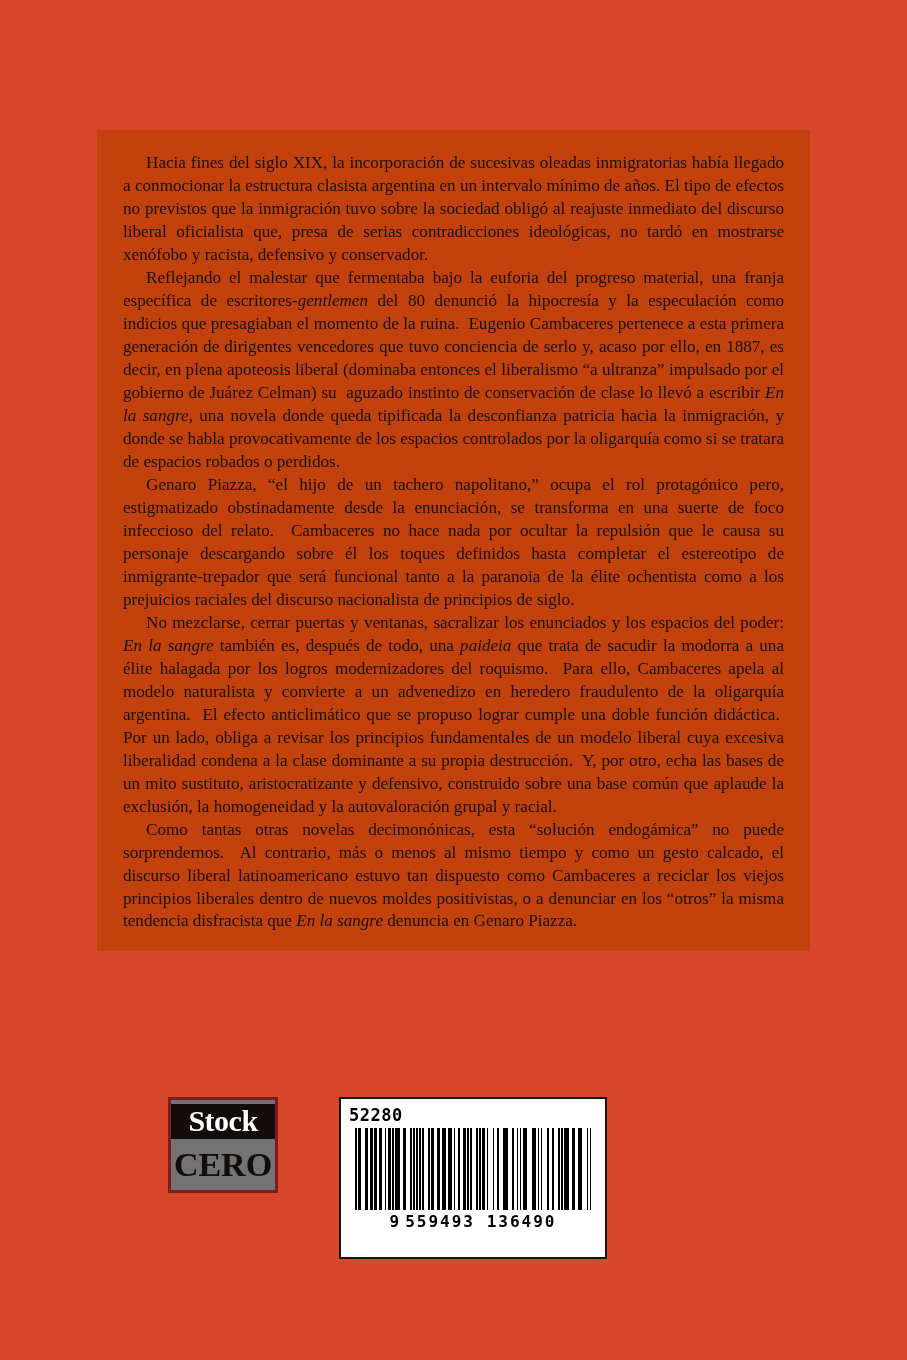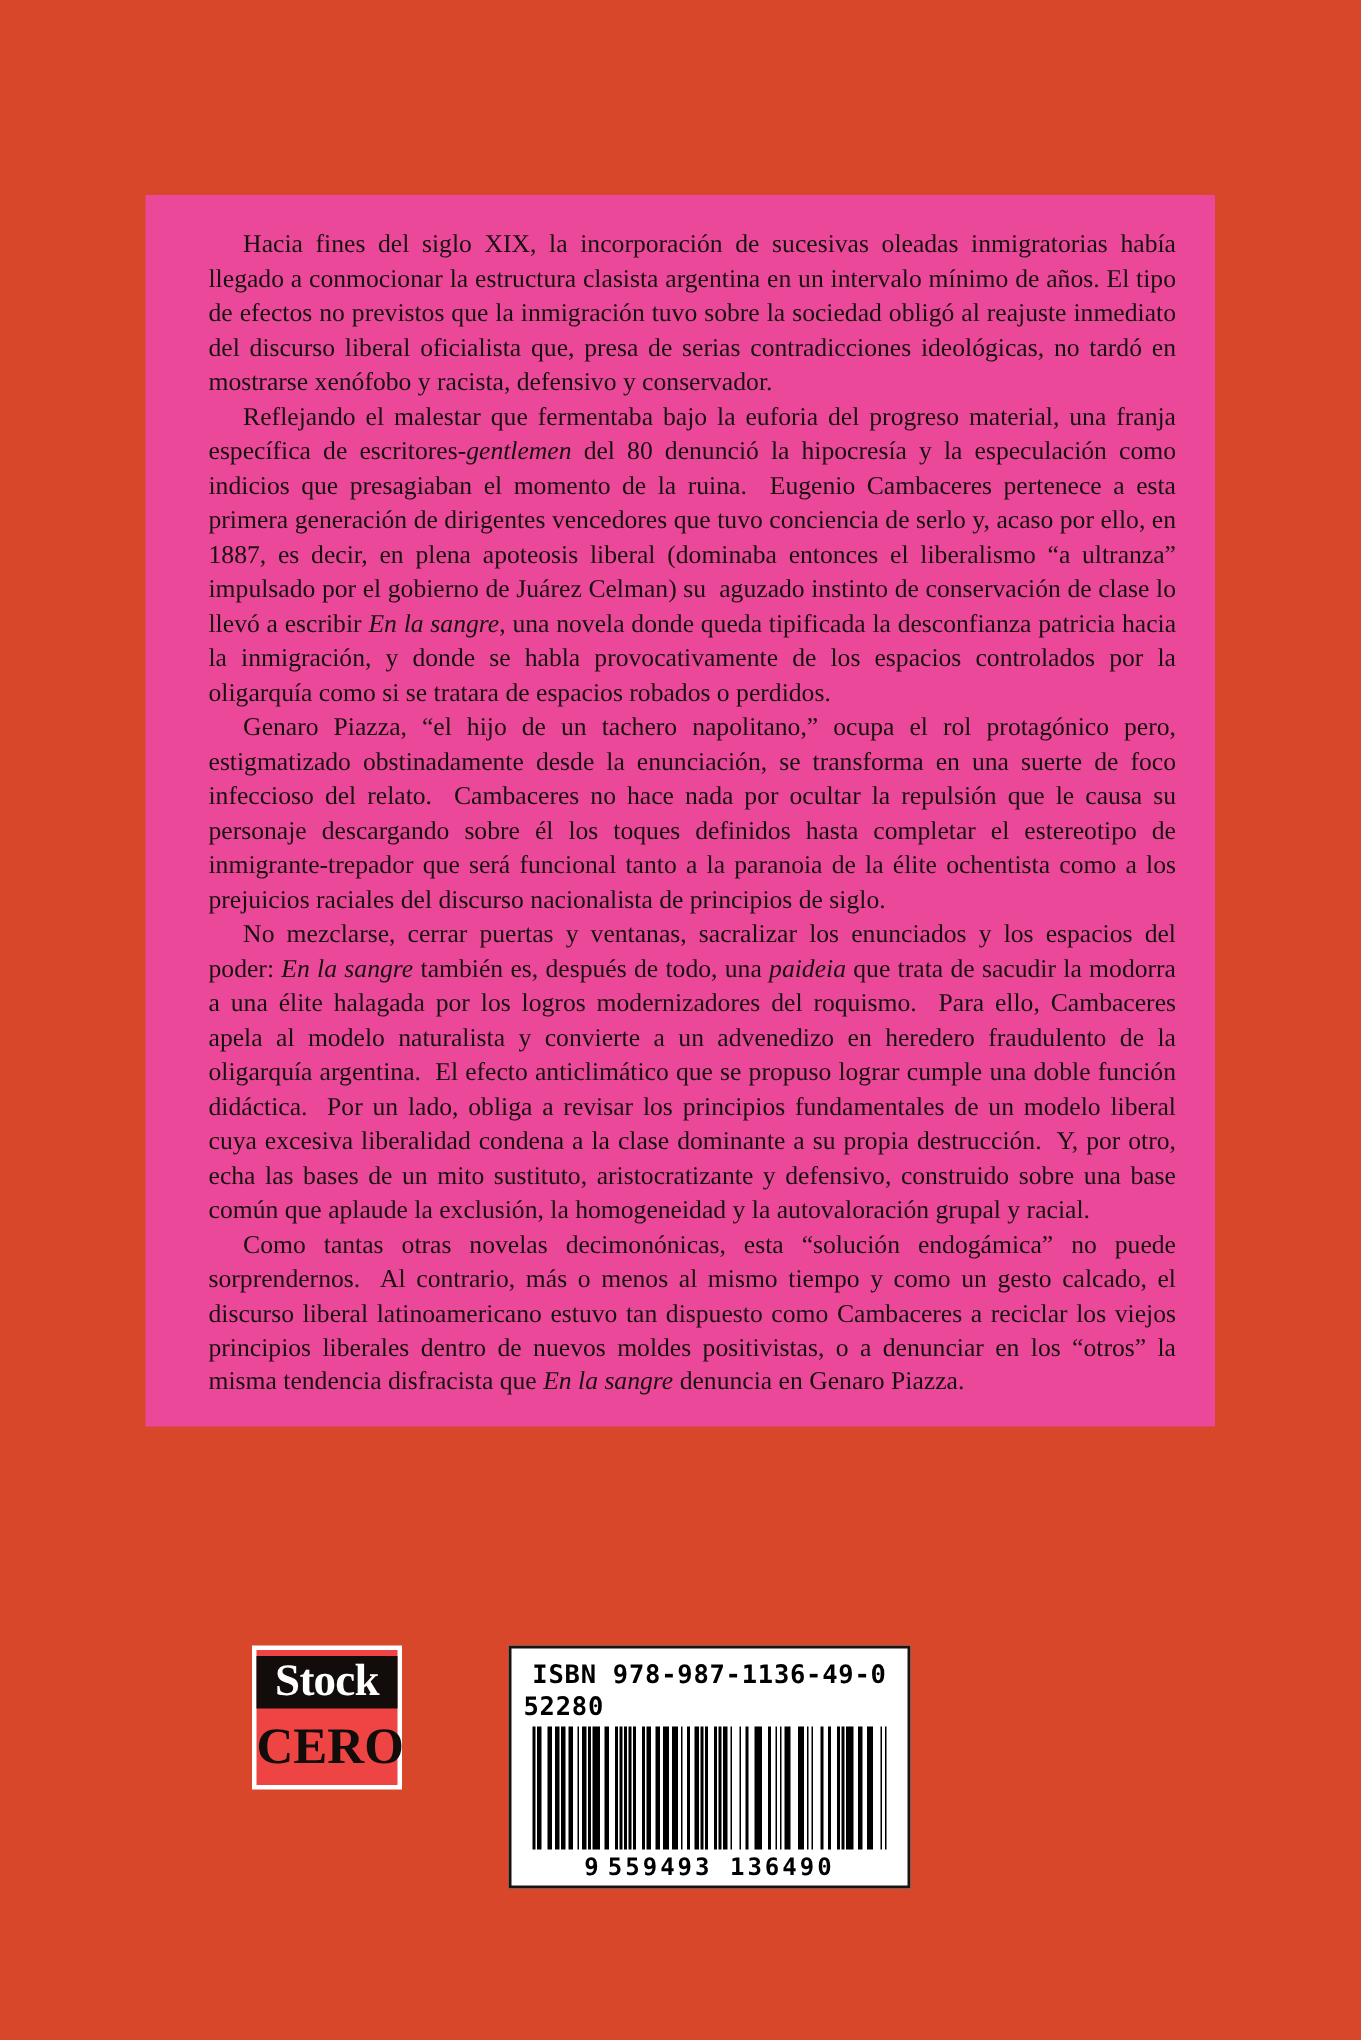--- a/index.html
+++ b/index.html
@@ -19,22 +19,22 @@
     left: 0; top: 0;
     width: 907px;
     height: 1360px;
     background: #d9472a;
   }
   .blurb {
     position: absolute;
     left: 97px;
     top: 130px;
     width: 713px;
-    background: #ec4899;
-    padding: 22px 26px 18px 42px;
+    background: #c2410c;
+    padding: 22px 26px 18px 26px;
     box-sizing: border-box;
   }
   .blurb p {
     margin: 0;
     text-indent: 1.35em;
     text-align: justify;
     font-size: 17.1px;
     line-height: 1.345;
     color: #16120f;
     font-family: "Liberation Serif", serif;
@@ -50,24 +50,24 @@
     line-height: 1.3;
   }
   .credit i { font-style: italic; }
   i, em { font-style: italic; }
 
   
   .logo {
     position: absolute;
     left: 168px;
     top: 1097px;
-    width: 100px;
+    width: 110px;
     height: 96px;
-    background: #ef4444;
-    border: 3px solid #ffffff;
+    background: #737373;
+    border: 3px solid #7f1d1d;
     box-sizing: border-box;
   }
   .logo .stock {
     position: absolute;
     left: 0; top: 4px;
     width: 100%;
     text-align: center;
     background: #120d0a;
     color: #ffffff;
     font-family: "Liberation Serif", serif;
@@ -162,21 +162,20 @@
       Como tantas otras novelas decimonónicas, esta “solución endogámica” no puede sorprendernos.&nbsp; Al contrario, más o menos al mismo tiempo y como un gesto calcado, el discurso liberal latinoamericano estuvo tan dispuesto como Cambaceres a reciclar los viejos principios liberales dentro de nuevos moldes positivistas, o a denunciar en los “otros” la misma tendencia disfracista que <i>En la sangre</i> denuncia en Genaro Piazza.
     </p>
   </div>
 
   <div class="logo">
     <div class="stock">Stock</div>
     <div class="cero">CERO</div>
   </div>
 
   <div class="barcode-box">
-    <div class="isbn-line">ISBN 978-987-1136-49-0</div>
     <div class="isbn-sub">52280</div>
     <div class="bars" id="bars">
         <span style="flex: 1 0 0px; background: rgb(0, 0, 0);"></span>
         <span style="flex: 1 0 0px; background: transparent;"></span>
         <span style="flex: 1 0 0px; background: rgb(0, 0, 0);"></span>
         <span style="flex: 1 0 0px; background: rgb(0, 0, 0);"></span>
         <span style="flex: 3 0 0px; background: transparent;"></span>
         <span style="flex: 2 0 0px; background: rgb(0, 0, 0);"></span>
         <span style="flex: 1 0 0px; background: transparent;"></span>
         <span style="flex: 2 0 0px; background: rgb(0, 0, 0);"></span>

